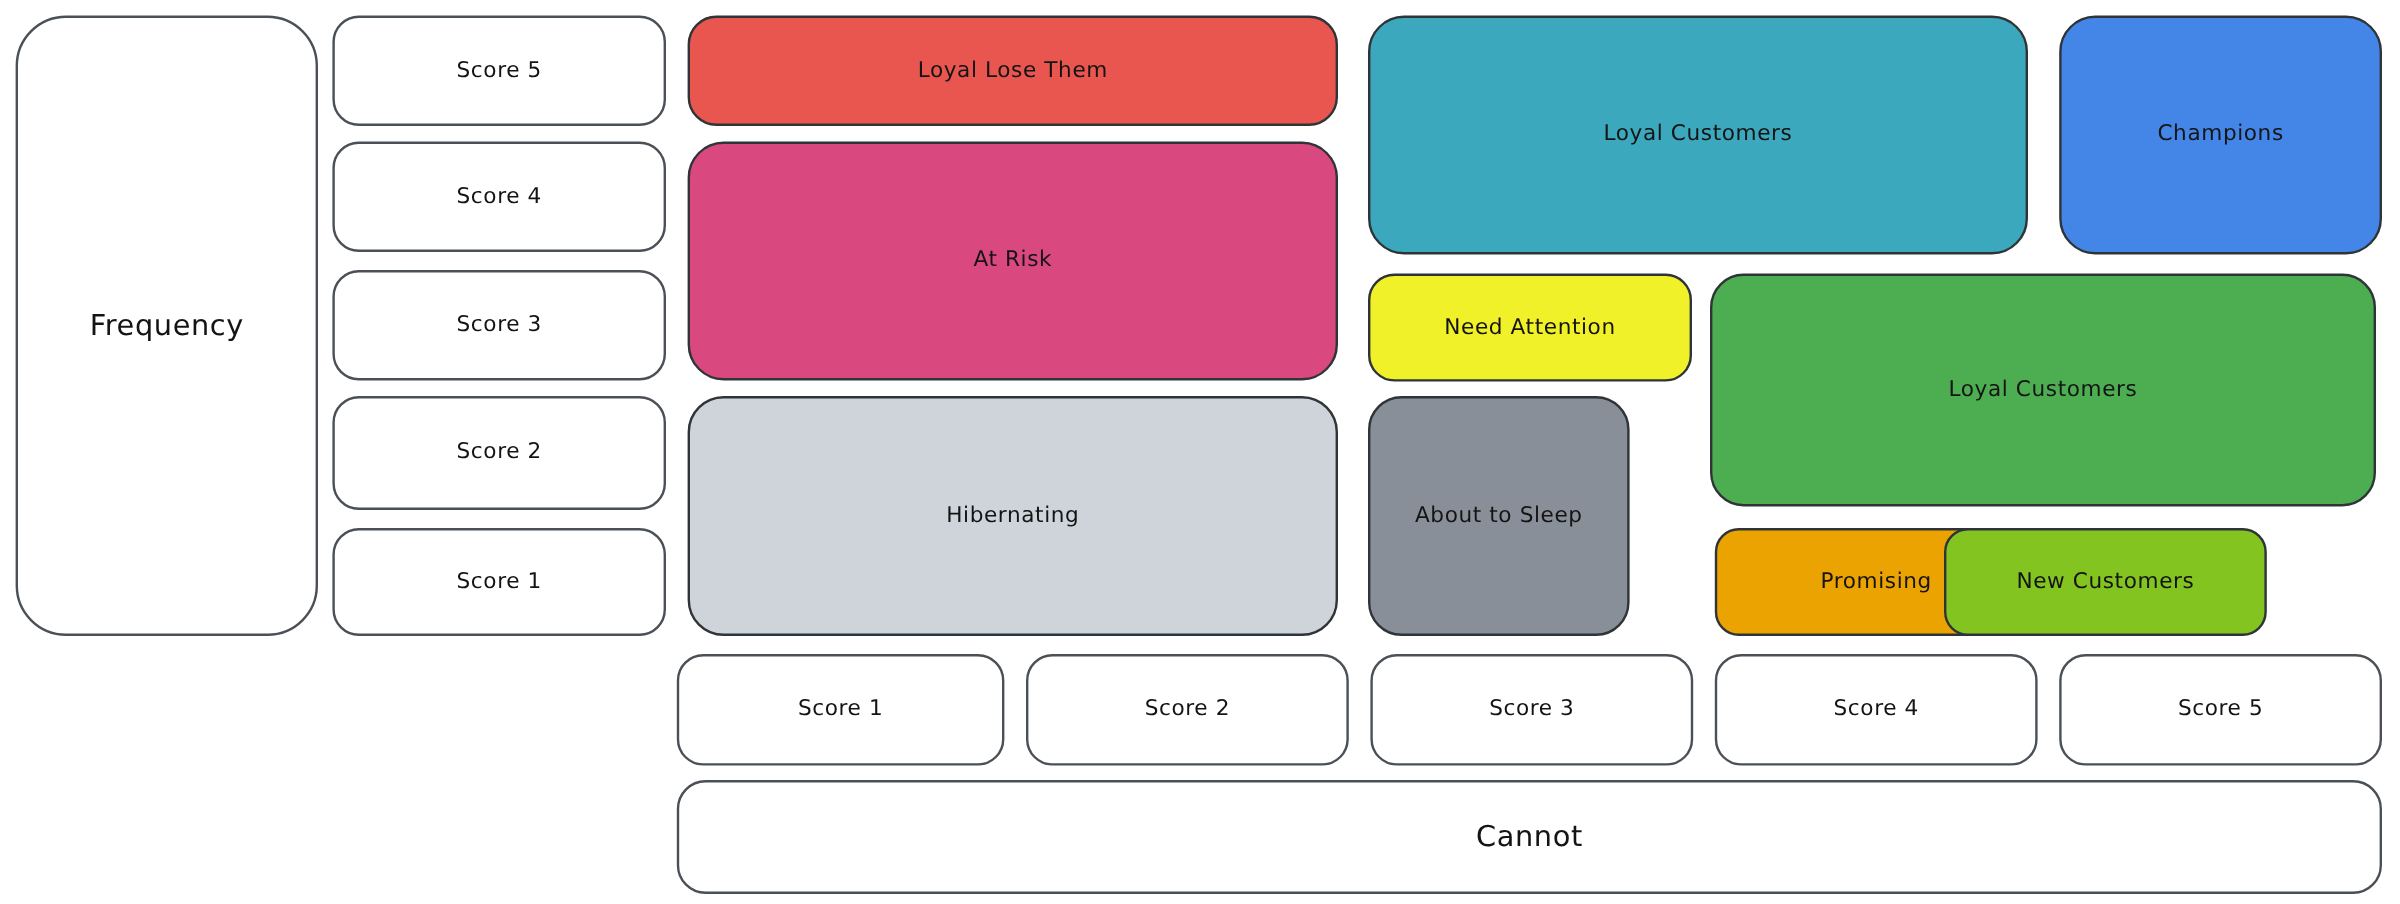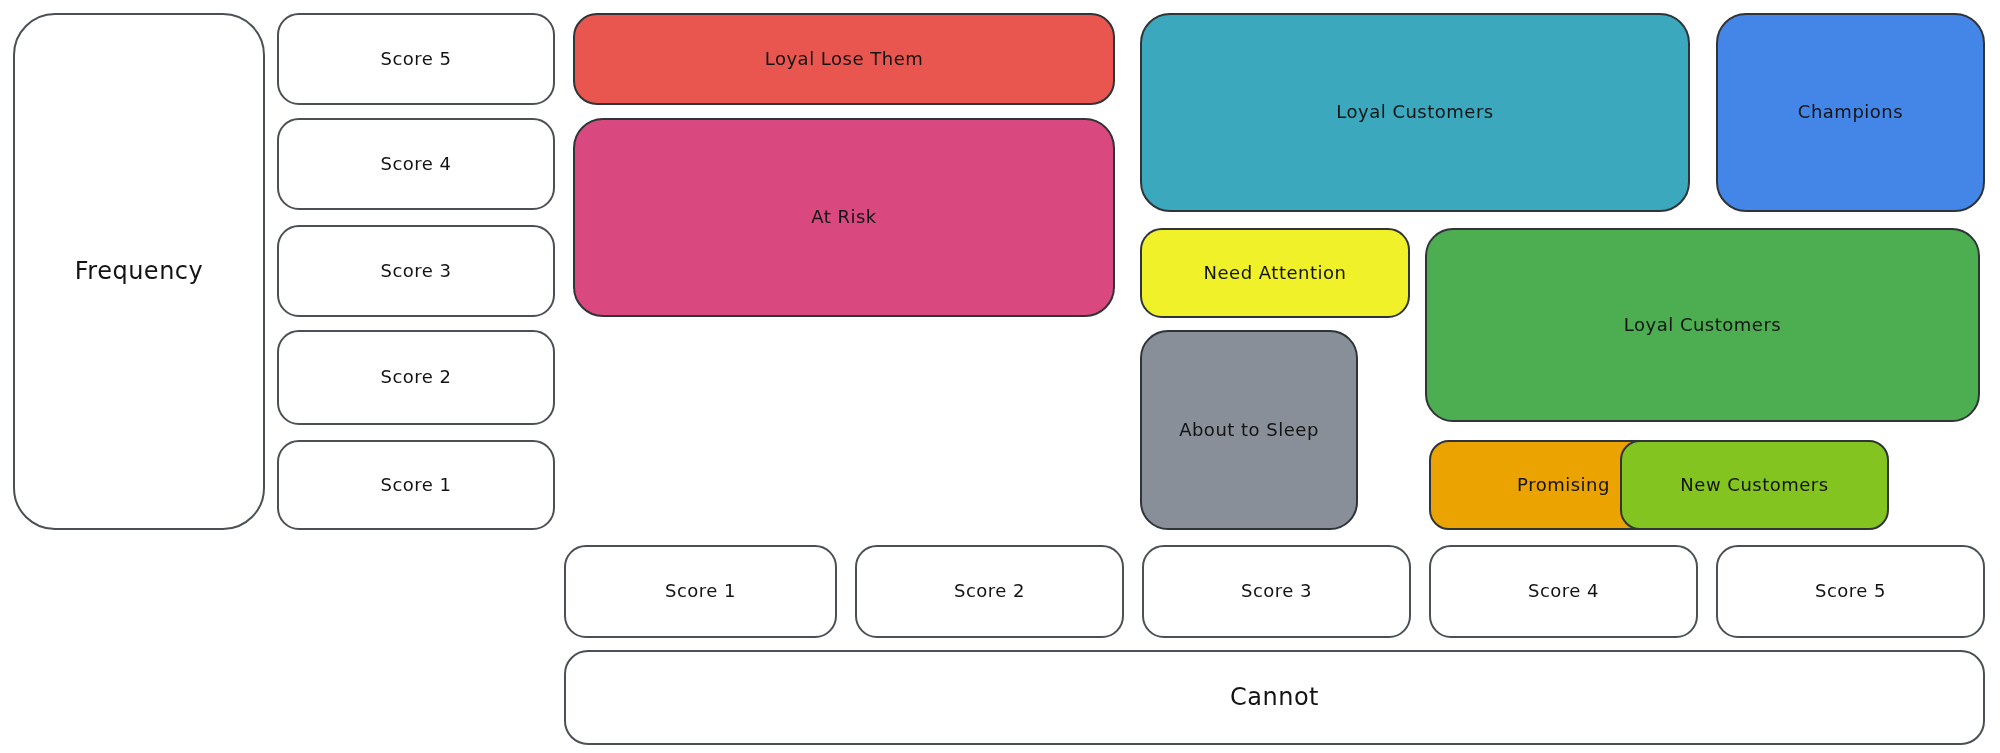--- a/index.html
+++ b/index.html
@@ -82,20 +82,23 @@
   <div class="box white pos-fscore1">
     <span class="lbl">Score 1</span>
   </div>
 
   <div class="box pos-cannot" style="background: rgb(233, 86, 79);">
     <span class="lbl">Loyal Lose Them</span>
   </div>
   <div class="box pos-atrisk" style="background: rgb(217, 73, 127);">
     <span class="lbl">At Risk</span>
   </div>
+  <div class="box pos-hibernating" style="background: rgb(206, 212, 218);">
+    <span class="lbl">Hibernating</span>
+  </div>
   <div class="box pos-loyalteal" style="background: rgb(59, 168, 190);">
     <span class="lbl">Loyal Customers</span>
   </div>
   <div class="box pos-champions" style="background: rgb(68, 134, 232);">
     <span class="lbl">Champions</span>
   </div>
   <div class="box pos-needattn" style="background: rgb(241, 241, 41);">
     <span class="lbl">Need Attention</span>
   </div>
   <div class="box pos-loyalgreen" style="background: rgb(77, 174, 81);">

